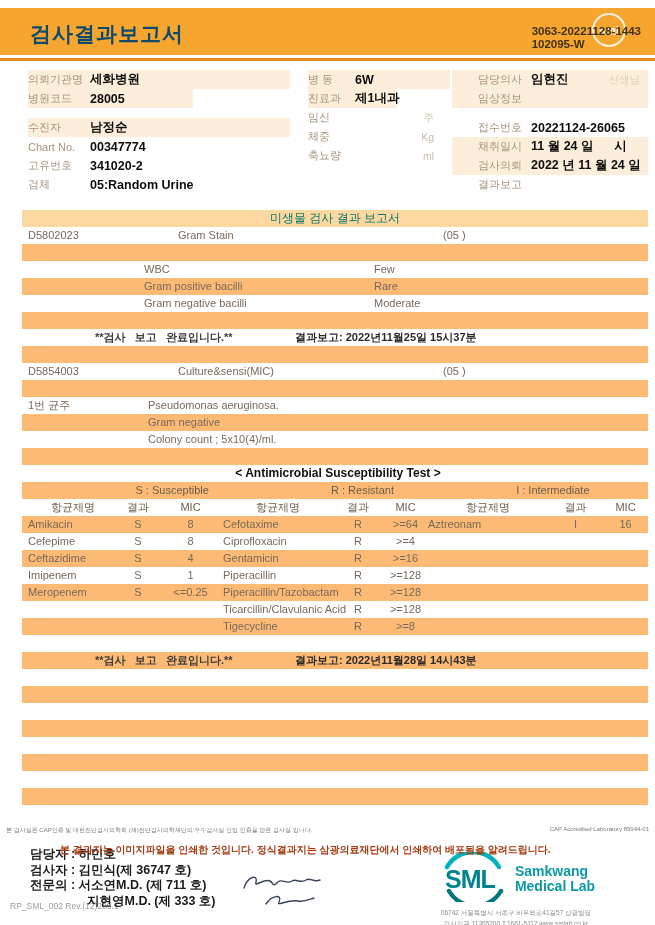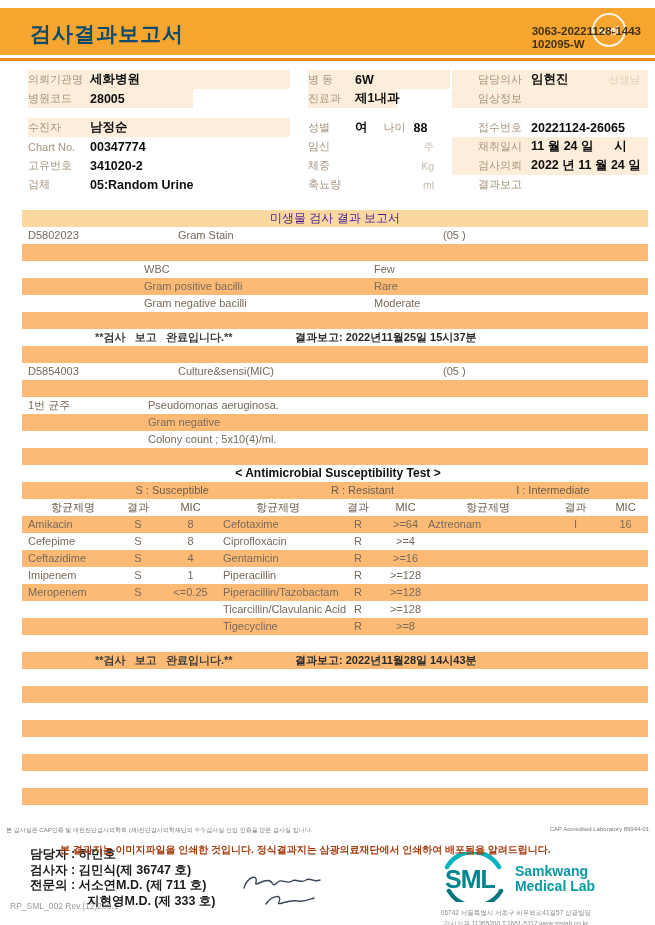--- a/index.html
+++ b/index.html
@@ -28,21 +28,21 @@
   .irow .val { font-weight:bold; color:#0d0d0d; font-size:12.5px; white-space:pre; }
   .irow .unit { margin-left:auto; padding-right:16px; color:#c7bbaa; font-size:10.5px; }
   .irow .suffix { margin-left:auto; padding-right:8px; color:#dccdb6; font-size:10.5px; }
   .irow.band { background:#FDEEDB; }
   .irow.band-short { background:linear-gradient(to right,#FDEEDB 0%,#FDEEDB 63%,rgba(0,0,0,0) 63%); }
   .age-lab { margin-left:16px; color:#a5947f; }
   .age-val { margin-left:8px; }
 
   
   .report { position:absolute; left:22px; top:210px; width:626px; }
-  .secband { height:17px; line-height:17px; background:#FAD8A0; text-align:center; color:#4c1d95; font-size:12px; }
+  .secband { height:17px; line-height:17px; background:#FAD8A0; text-align:center; color:#0f766e; font-size:12px; }
   .row { position:relative; height:17px; line-height:17px; font-size:11px; color:#776a5c; padding-left:6px; box-sizing:border-box; }
   .row.p { background:#fdba74; }
   .coderow { display:flex; }
   .coderow .code { width:150px; }
   .coderow .cname { width:265px; }
   .frow { display:flex; padding-left:122px;gap:16px; }
   .frow .fname { width:214px; }
   .strainrow { display:flex; }
   .strainrow .slab { width:120px; }
   .indent120 { margin-left:120px; }
@@ -120,26 +120,20 @@
 
     <div class="icol col2">
       <div class="irow band">
         <span class="lab">병 동</span>
         <span class="val">6W</span>
       </div>
       <div class="irow band-short">
         <span class="lab">진료과</span>
         <span class="val">제1내과</span>
       </div>
-      <div class="irow gap">
-        <span class="lab">성별</span>
-        <span class="val">여</span>
-        <span class="age-lab">나이</span>
-        <span class="val age-val">88</span>
-      </div>
       <div class="irow">
         <span class="lab">임신</span>
         <span class="unit">주</span>
       </div>
       <div class="irow">
         <span class="lab">체중</span>
         <span class="unit">Kg</span>
       </div>
       <div class="irow">
         <span class="lab">축뇨량</span>

